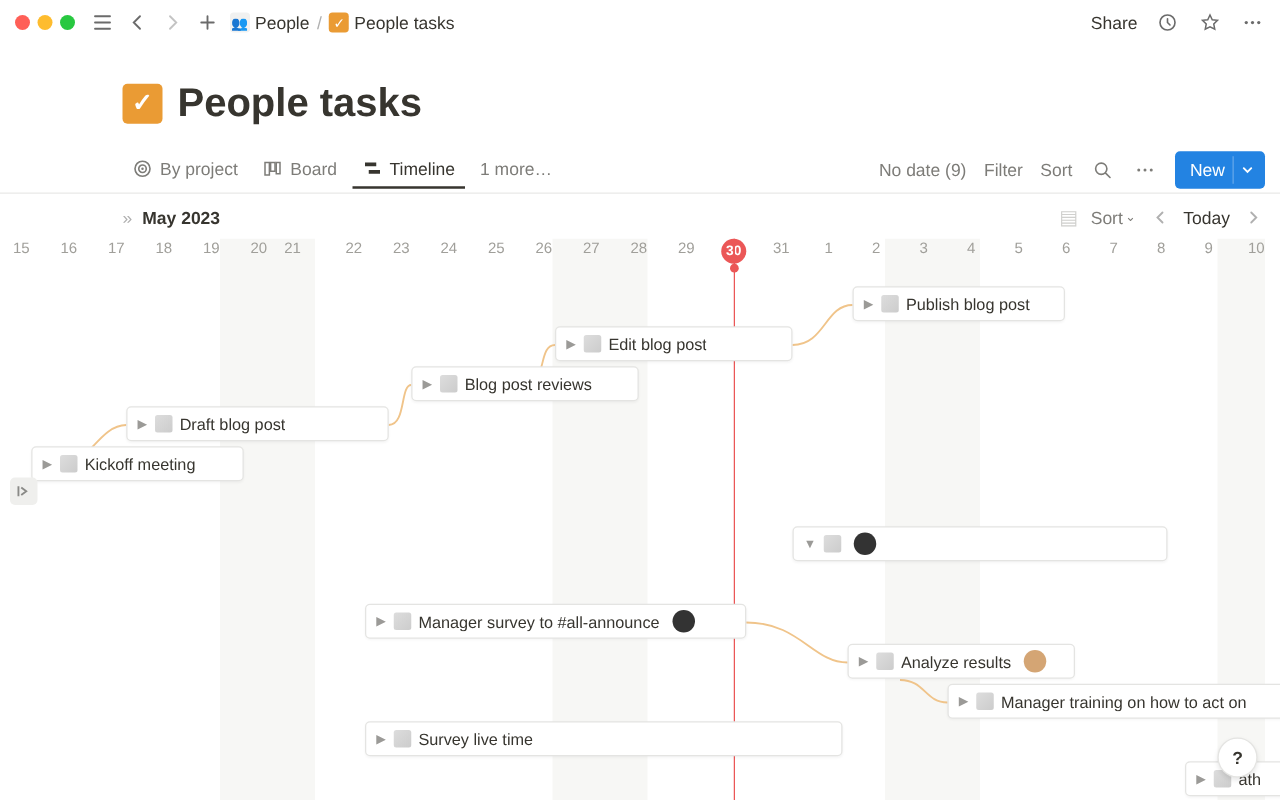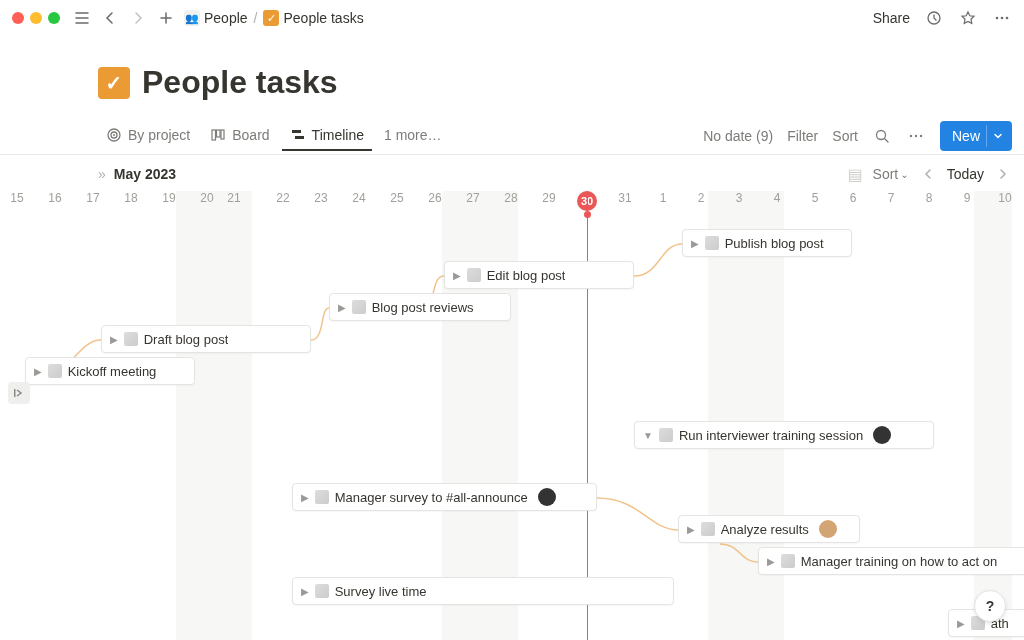--- a/index.html
+++ b/index.html
@@ -294,21 +294,20 @@
         <span style="overflow: hidden; text-overflow: ellipsis;">Edit blog post</span>
       </div>
       <div class="card" style="left: 682px; top: 14px; width: 170px;">
         <span class="tri">▶</span>
         <span class="doc"></span>
         <span style="overflow: hidden; text-overflow: ellipsis;">Publish blog post</span>
       </div>
       <div class="card" style="left: 634px; top: 206px; width: 300px;">
         <span class="tri">▼</span>
         <span class="doc"></span>
-        <span style="overflow: hidden; text-overflow: ellipsis;">Run interviewer training session</span>
         <span class="avatar"></span>
       </div>
       <div class="card" style="left: 292px; top: 268px; width: 305px;">
         <span class="tri">▶</span>
         <span class="doc"></span>
         <span style="overflow: hidden; text-overflow: ellipsis;">Manager survey to #all-announce</span>
         <span class="avatar"></span>
       </div>
       <div class="card" style="left: 678px; top: 300px; width: 182px;">
         <span class="tri">▶</span>

